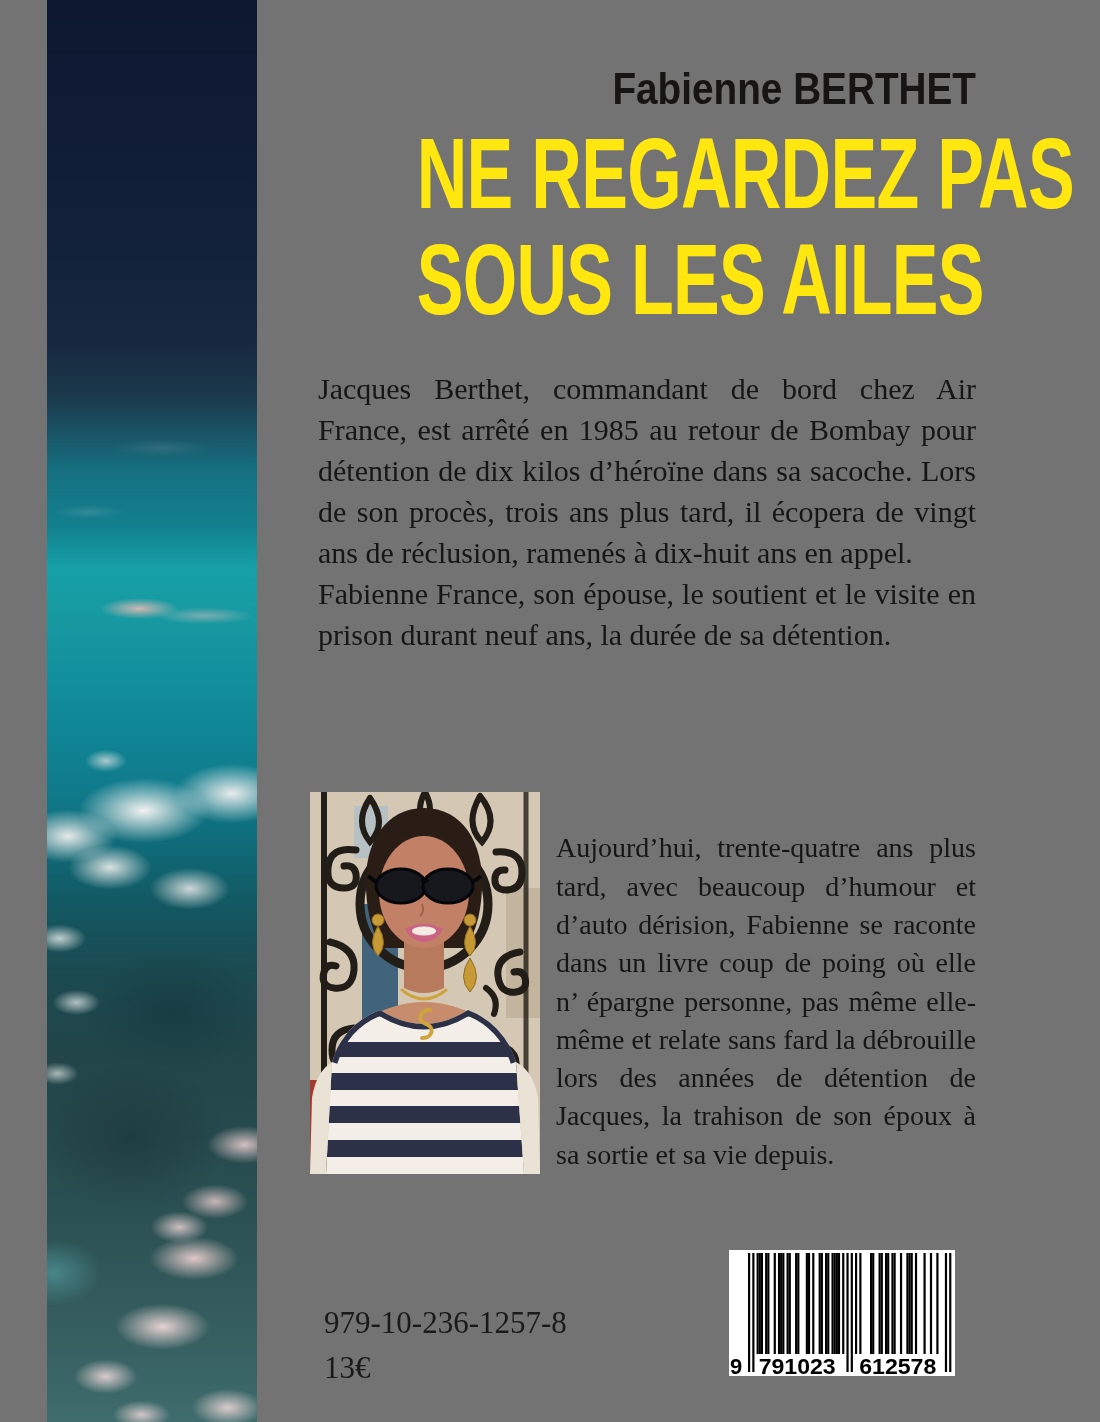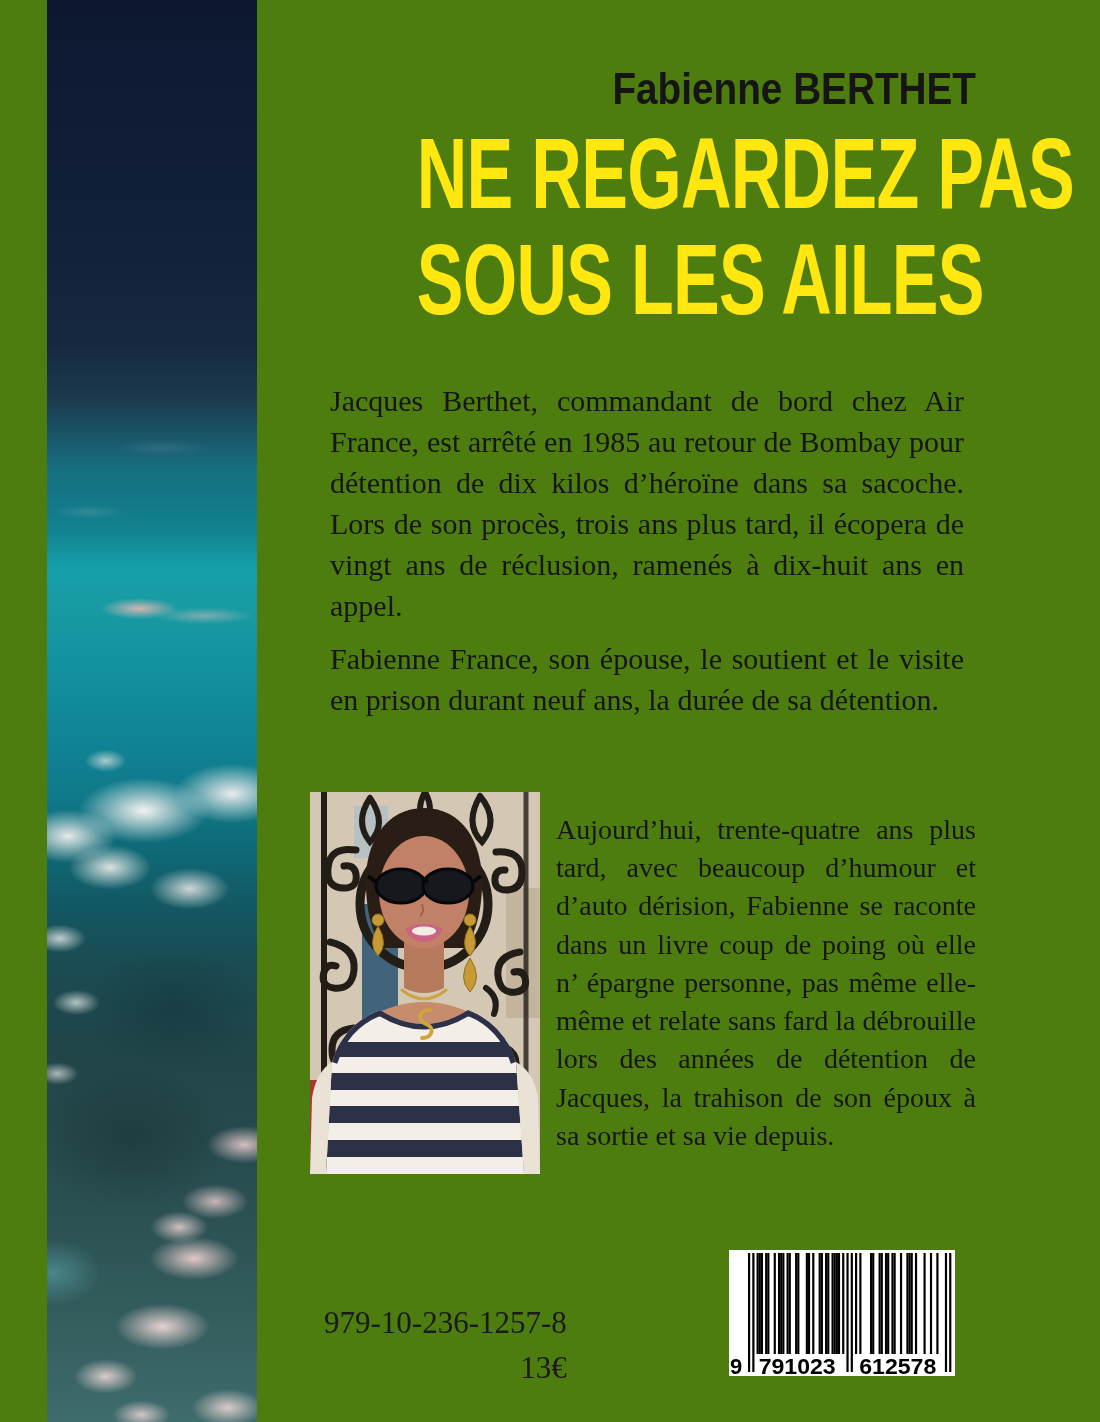--- a/index.html
+++ b/index.html
@@ -1,17 +1,17 @@
 <!DOCTYPE html>
 <html><head>
 <meta charset="utf-8">
 <style>
   html,body { margin:0; padding:0; background:#ffffff; }
   .cover {
-    position:relative; width:1100px; height:1422px; background:#4d7c0f;
+    position:relative; width:1100px; height:1422px; background:#737373;
     overflow:hidden; font-family:"Liberation Serif", serif; color:#161616;
   }
 
   
   .strip {
     position:absolute; left:47px; top:0; width:210px; height:1422px;
     background-image:
       
       radial-gradient(ellipse 62px 30px at 70% 88.5%, rgba(235,206,206,.95) 0%, rgba(235,206,206,0) 72%),
       radial-gradient(ellipse 52px 26px at 94% 80.5%, rgba(231,203,205,.9) 0%, rgba(231,203,205,0) 72%),
@@ -59,35 +59,35 @@
   .title {
     position:absolute; left:318px; top:120px; width:658px;
     font-family:"Liberation Sans", sans-serif; font-weight:700; font-size:100px;
     line-height:106px; text-align:center; color:#ffe70f; letter-spacing:-1px;
     transform:scaleX(.70); transform-origin:50% 0; white-space:nowrap;
   }
   .synopsis {
     position:absolute; left:318px; top:368px; width:658px;
     font-size:30px; line-height:41px; text-align:justify;
   }
-  .synopsis p { margin:12px; }
+  .synopsis p { margin:0; }
 
   .bio-row {
     position:absolute; left:310px; top:792px; width:666px;
-    display:flex; gap:16px; align-items:center;
+    display:flex; gap:16px; align-items:flex-end;
   }
   .portrait { width:230px; height:382px; flex:0 0 auto; }
   .portrait svg { display:block; width:230px; height:382px; }
   .bio {
     margin:0; flex:1 1 auto; font-size:28px; line-height:38.3px; text-align:justify;
   }
 
   .isbn-block {
     position:absolute; left:324px; top:1300px;
-    font-size:31px; line-height:45px; color:#1a1a1a;text-align:right;
+    font-size:31px; line-height:45px; color:#1a1a1a;
   }
   .isbn-block .price { }
 
   .barcode { position:absolute; left:729px; top:1250px; width:226px; height:126px; background:#fff; }
   .barcode svg { display:block; width:226px; height:126px; }
   .barcode rect { fill:#000; }
   .bc-digits { font-family:"Liberation Sans", sans-serif; font-weight:700; font-size:22px; fill:#000; }
 </style>
 </head>
 <body>

